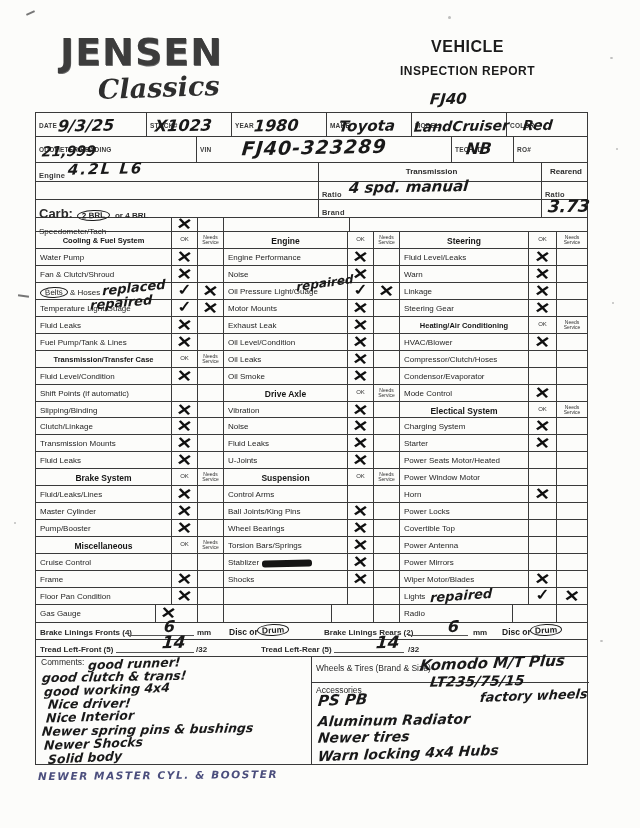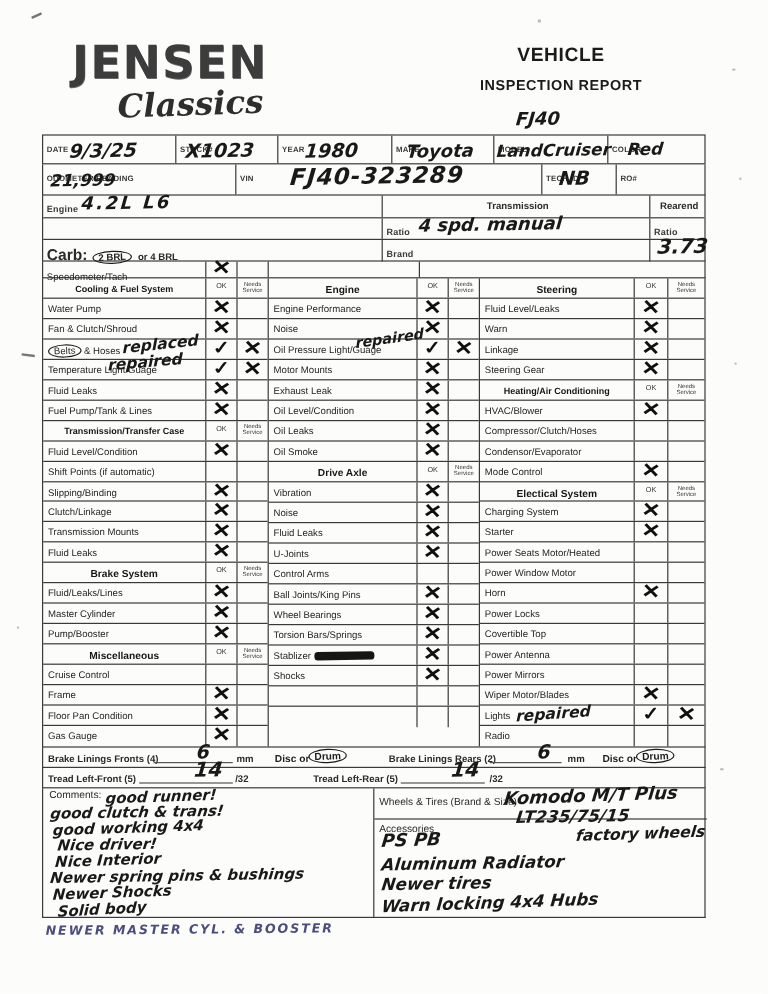--- a/index.html
+++ b/index.html
@@ -38,21 +38,21 @@
   .erow:first-child{border-top:none;}
   .ecell{position:relative;box-sizing:border-box;border-left:1px solid #3a3a3a;padding:1px 0 0 3px;}
   .ecell:first-child{border-left:none;}
   .ecenter{text-align:center;font-size:8px;font-weight:bold;padding-top:4px;color:#2b2b2b;}
   
   .band-check{top:232px;height:391px;display:flex;border-top:none;}
   .ccol{display:flex;flex-direction:column;box-sizing:border-box;}
   .ccol2,.ccol3{border-left:1px solid #3a3a3a;}
   .crow{position:relative;height:17px;box-sizing:border-box;display:flex;
         border-bottom:1px solid #3a3a3a;overflow:visible;}
-  .ccol .crow:last-child{border-bottom:none;}
+  .ccol .crow:last-child{border-bottom:none;gap:16px;}
   .clabel{flex:1;font-size:8px;padding:4px 0 0 4px;white-space:nowrap;overflow:visible;color:#252525;}
   .cok,.cns{width:26px;box-sizing:border-box;border-left:1px solid #3a3a3a;position:relative;
             text-align:center;overflow:visible;}
   .ccol3 .cok{width:28px;}
   .ccol3 .cns{width:31px;}
   .crow.hdr .clabel{text-align:center;font-weight:bold;font-size:8.5px;padding-left:0;color:#161616;}
   .okh{font-size:6px;color:#333;padding-top:4px;display:block;}
   .nsh{font-size:5px;line-height:5px;color:#333;padding-top:3px;display:block;}
   .mk{position:absolute;left:0;right:0;top:0;font-weight:bold;color:#101010;z-index:2;}
   .mk-x{font-size:15px;line-height:15px;transform:rotate(6deg) scale(1.25,1.05);}
@@ -490,20 +490,30 @@
           </div>
           <div class="cns"></div>
         </div>
         <div class="crow">
           <div class="clabel">U-Joints</div>
           <div class="cok">
             <span class="mk mk-x">✕</span>
           </div>
           <div class="cns"></div>
         </div>
+        <div class="crow hdr">
+          <div class="clabel">Suspension</div>
+          <div class="cok">
+            <span class="okh">OK</span>
+          </div>
+          <div class="cns">
+            <span class="nsh">Needs</span>
+            <span class="nsh" style="padding-top: 0px;">Service</span>
+          </div>
+        </div>
         <div class="crow">
           <div class="clabel">Control Arms</div>
           <div class="cok"></div>
           <div class="cns"></div>
         </div>
         <div class="crow">
           <div class="clabel">Ball Joints/King Pins</div>
           <div class="cok">
             <span class="mk mk-x">✕</span>
           </div>

